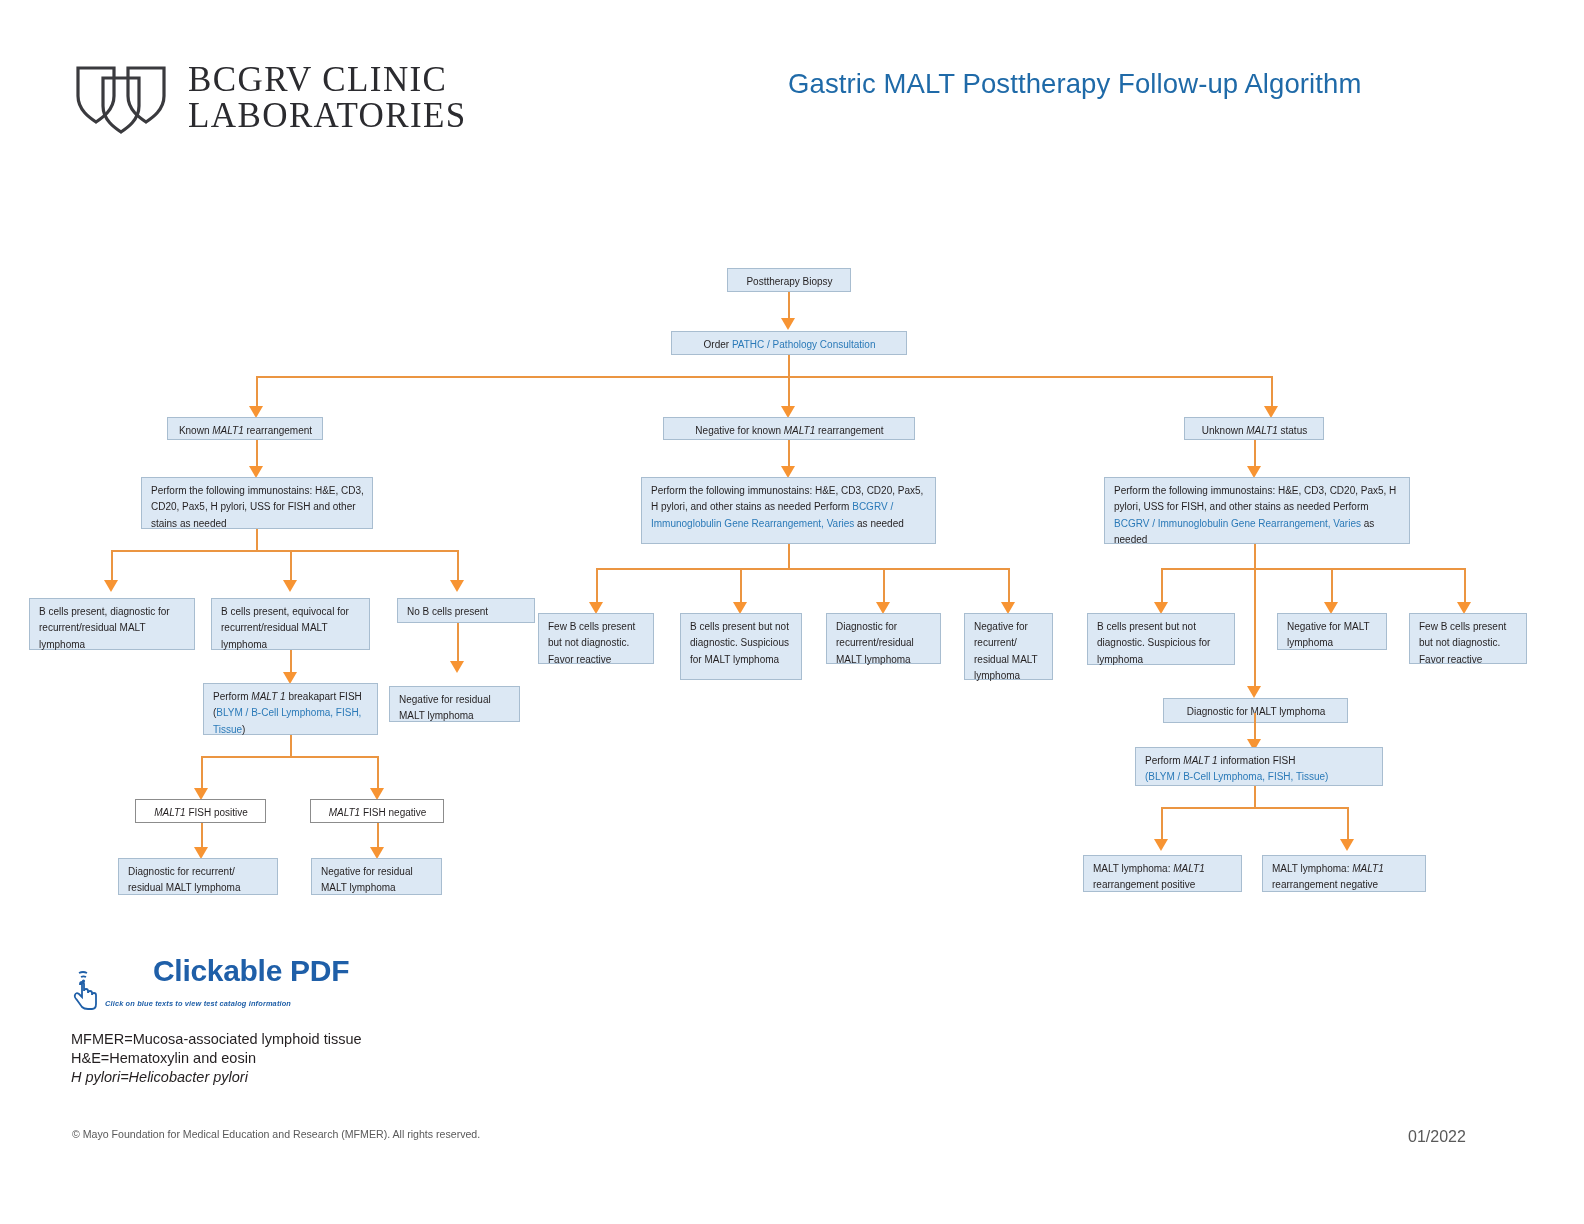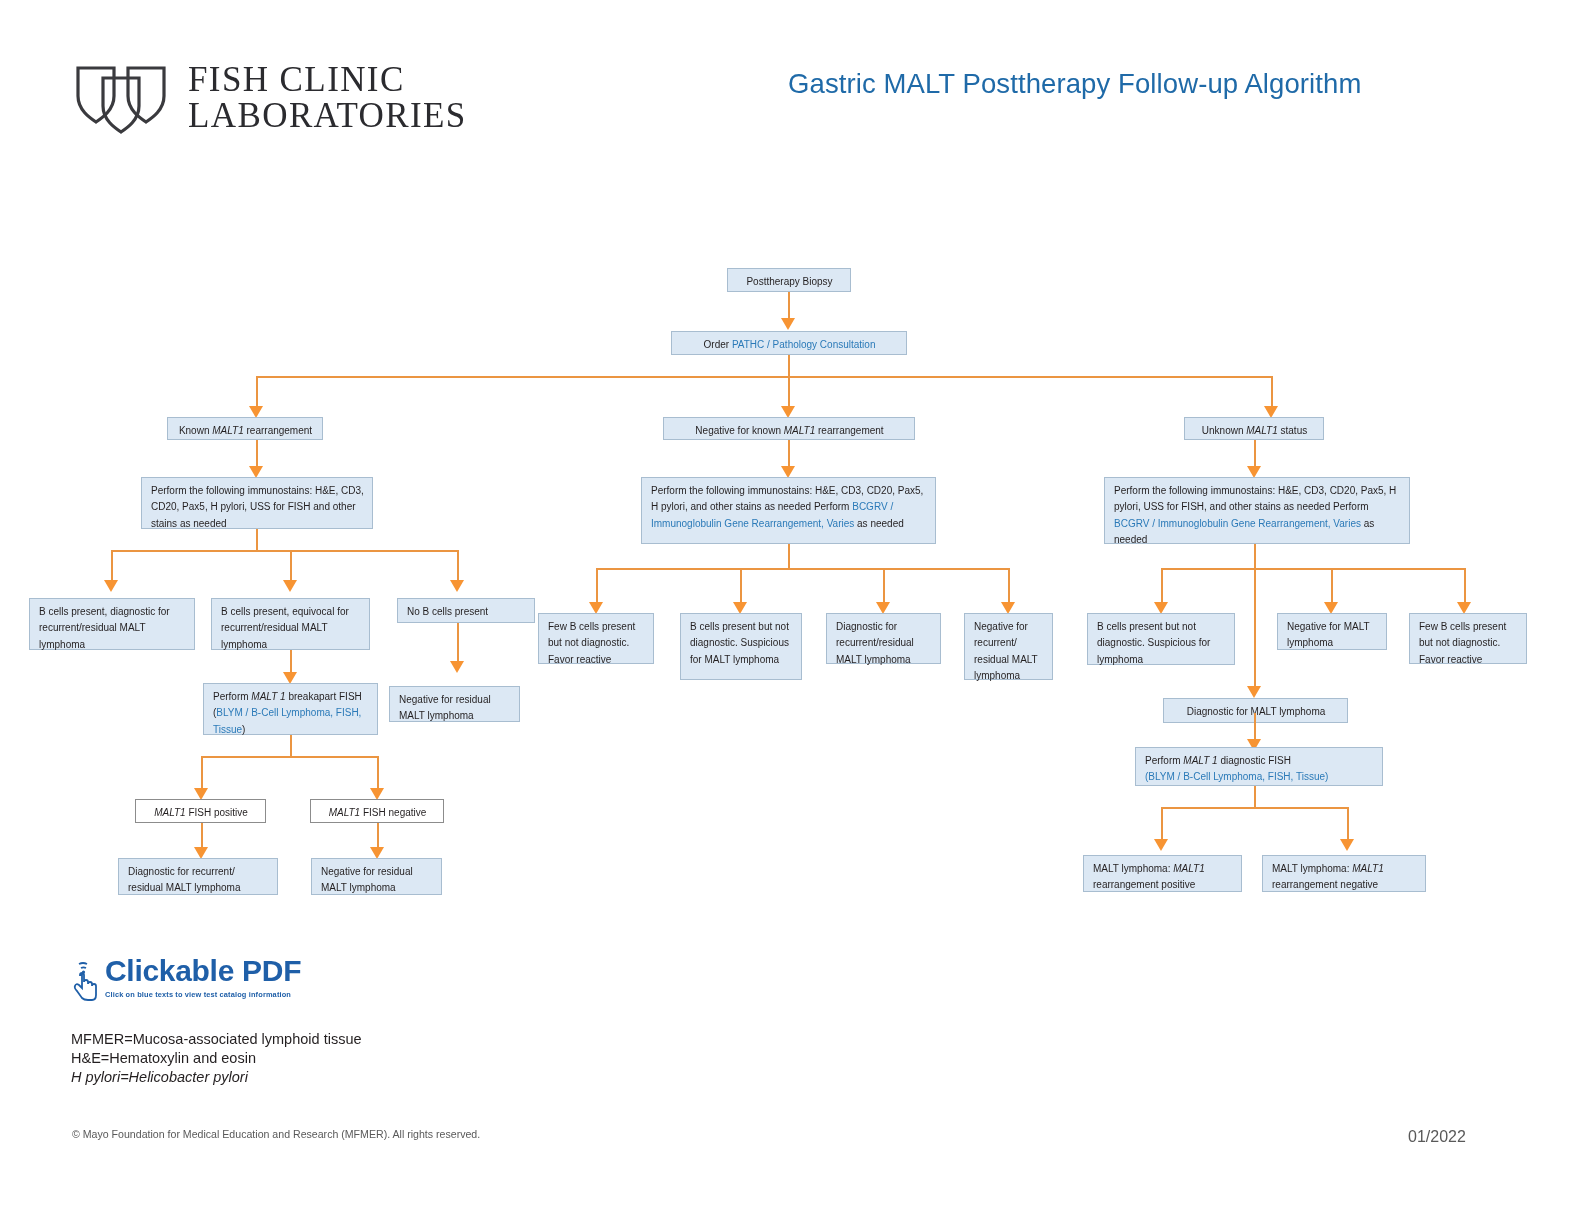--- a/index.html
+++ b/index.html
@@ -42,22 +42,22 @@
   .lnv{width:1.6px;}
   .lnh{height:1.6px;}
   .arw{position:absolute;width:0;height:0;
        border-left:7.5px solid transparent;border-right:7.5px solid transparent;
        border-top:12px solid #f79433;}
 
   
   #pdf-badge{position:absolute;left:70px;top:955px;display:flex;align-items:flex-end;gap:5px;}
   #pdf-badge .hand{width:30px;height:38px;position:relative;}
   #pdf-badge .txtwrap{display:flex;flex-direction:column;}
-  #pdf-badge .big{font-size:30px;font-weight:700;color:#1f5fa8;line-height:32px;letter-spacing:-0.3px;}
-  #pdf-badge .small{font-size:7.4px;font-weight:700;color:#1f5fa8;letter-spacing:.15px;margin-top:3px;}
+  #pdf-badge .big{font-size:30px;font-weight:700;color:#1f5fa8;line-height:32px;letter-spacing:-0.3px;margin-left:48px;}
+  #pdf-badge .small{font-size:7.4px;font-weight:700;color:#1f5fa8;letter-spacing:.15px;margin-top:12px;font-style:italic;}
   #abbrev{position:absolute;left:71px;top:1030px;font-size:14.5px;line-height:19.2px;color:#231f20;}
   #abbrev .it{font-style:italic;}
   #copyright{position:absolute;left:72px;top:1128px;font-size:10.6px;color:#595959;}
   #docdate{position:absolute;left:1408px;top:1128px;font-size:16px;color:#595959;}
 </style>
 </head>
 <body>
 
 <div id="page">
 
@@ -65,21 +65,21 @@
     <span class="shield-group">
       <svg width="98" height="72" viewBox="0 0 98 72">
         <g fill="none" stroke="#3a3a3e" stroke-width="3.2">
           <path d="M6 6 h36 v28 c0 14 -12 22 -18 26 c-6 -4 -18 -12 -18 -26 z"></path>
           <path d="M56 6 h36 v28 c0 14 -12 22 -18 26 c-6 -4 -18 -12 -18 -26 z"></path>
           <path d="M31 16 h36 v28 c0 14 -12 22 -18 26 c-6 -4 -18 -12 -18 -26 z"></path>
         </g>
       </svg>
     </span>
     <span id="brand-text">
-      <span class="l1">FISH CLINIC</span>
+      <span class="l1">BCGRV CLINIC</span>
       <span class="l2">LABORATORIES</span>
     </span>
   </div>
 
   <div id="doc-title">Gastric MALT Posttherapy Follow-up Algorithm</div>
 
   <div class="node center" style="left:727px;top:268px;width:124px;height:24px;">Posttherapy Biopsy</div>
 
   <div class="ln lnv" style="left:788px;top:292px;height:28px;"></div>
   <div class="arw" style="left:781px;top:318px;"></div>
@@ -203,21 +203,21 @@
   <div class="node" style="left:1087px;top:613px;width:148px;height:52px;">B cells present but not diagnostic. Suspicious for lymphoma</div>
   <div class="node" style="left:1277px;top:613px;width:110px;height:37px;">Negative for MALT lymphoma</div>
   <div class="node" style="left:1409px;top:613px;width:118px;height:51px;">Few B cells present but not diagnostic. Favor reactive</div>
 
   <div class="node center" style="left:1163px;top:688px;width:185px;height:25px;margin-top:10px;">Diagnostic for MALT lymphoma</div>
 
   <div class="ln lnv" style="left:1254px;top:713px;height:28px;"></div>
   <div class="arw" style="left:1247px;top:739px;"></div>
 
   <div class="node" style="left:1135px;top:747px;width:248px;height:39px;">
-    <span>Perform </span><em>MALT 1</em><span> diagnostic FISH</span><br><span class="lnk">(BLYM / B-Cell Lymphoma, FISH, Tissue)</span>
+    <span>Perform </span><em>MALT 1</em><span> information FISH</span><br><span class="lnk">(BLYM / B-Cell Lymphoma, FISH, Tissue)</span>
   </div>
 
   <div class="ln lnv" style="left:1254px;top:786px;height:22px;"></div>
   <div class="ln lnh" style="left:1161px;top:807px;width:187px;"></div>
   <div class="ln lnv" style="left:1161px;top:807px;height:34px;"></div>
   <div class="ln lnv" style="left:1347px;top:807px;height:34px;"></div>
   <div class="arw" style="left:1154px;top:839px;"></div>
   <div class="arw" style="left:1340px;top:839px;"></div>
 
   <div class="node" style="left:1083px;top:855px;width:159px;height:37px;">

